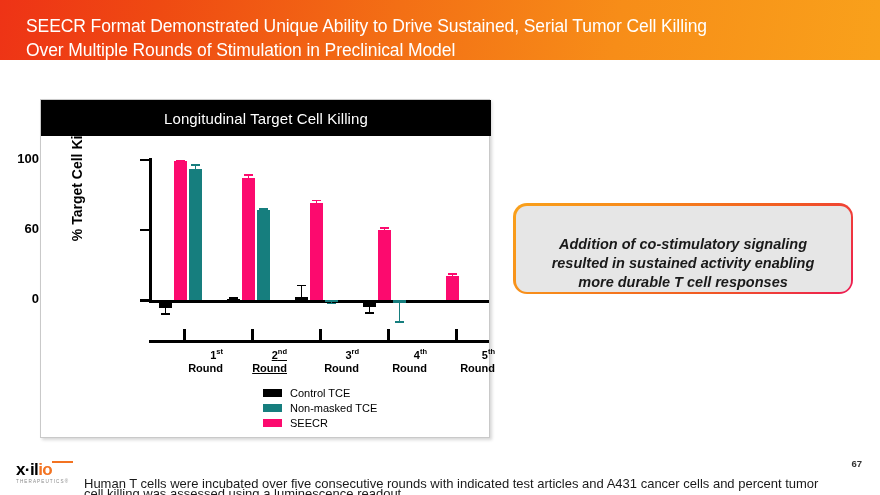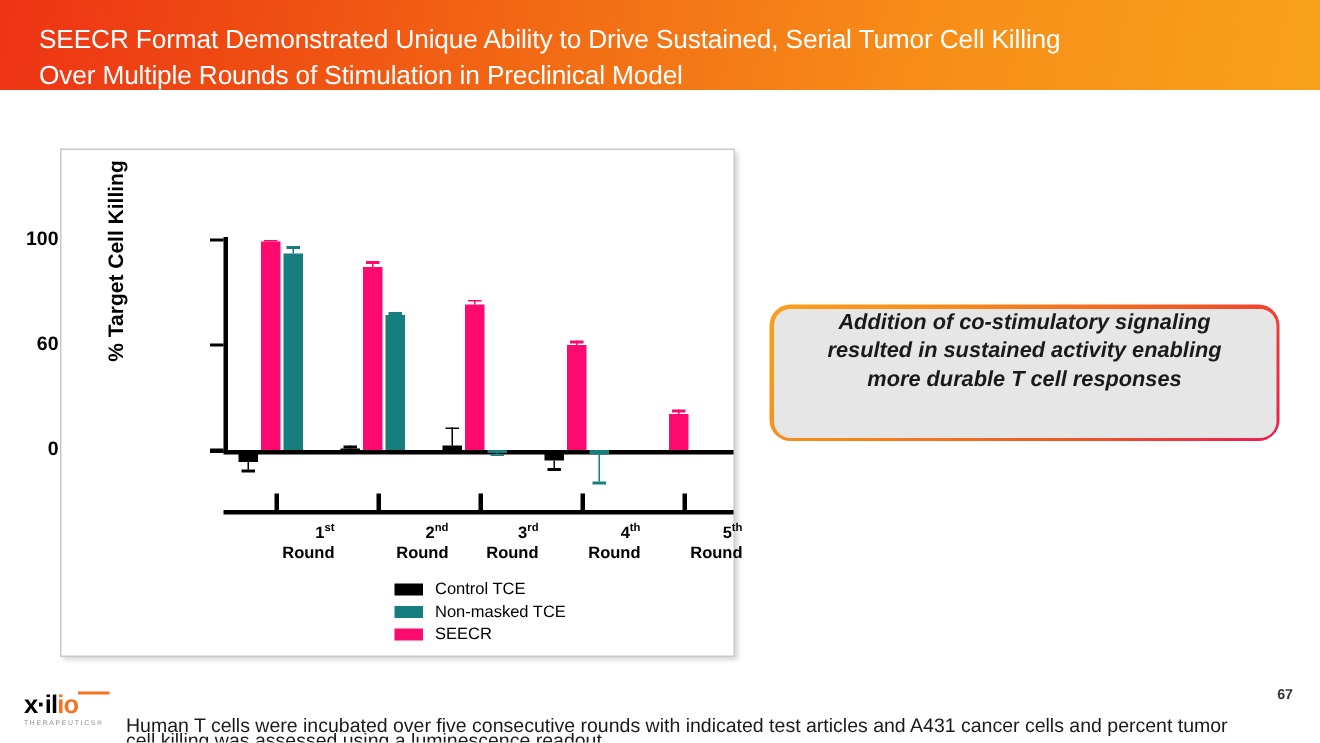--- a/index.html
+++ b/index.html
@@ -195,21 +195,21 @@
     padding: 2.5px;
     background: linear-gradient(135deg, #f9a11b 0%, #f7891a 30%, #f15a22 65%, #ed1b53 100%);
     box-sizing: border-box;
   }
   #callout-inner {
     width: 100%;
     height: 100%;
     border-radius: 11px;
     background: #e6e6e6;
     display: flex;
-    align-items: flex-start;
+    align-items: flex-end;
     justify-content: center;
     box-sizing: border-box;
   }
   #callout-text {
     font-size: 14.5px;
     font-weight: bold;
     font-style: italic;
     color: #1a1a1a;
     text-align: center;
     line-height: 19px;
@@ -265,40 +265,41 @@
 </style>
 </head>
 <body>
 
 <div id="header-banner">
   <div id="header-title">SEECR Format Demonstrated Unique Ability to Drive Sustained, Serial Tumor Cell Killing
 Over Multiple Rounds of Stimulation in Preclinical Model</div>
 </div>
 
 <div id="chart-panel">
+  <div id="chart-title-bar">Longitudinal Target Cell Killing</div>
 
   <div id="plot-area">
     <div id="y-axis-title">% Target Cell Killing</div>
     <div id="y-axis-line"></div>
     <div id="x-axis-line"></div>
     <div id="x-axis-tickline"></div>
 
     <div id="ticks-y">
         <div class="y-tick" style="top: 163px;"></div>
         <div class="y-label" style="top: 155px;">0</div>
         <div class="y-tick" style="top: 92.75px;"></div>
         <div class="y-label" style="top: 84.75px;">60</div>
         <div class="y-tick" style="top: 22.5px;"></div>
         <div class="y-label" style="top: 14.5px; text-align: right;">100</div>
       </div>
     <div id="ticks-x">
         <div class="x-tick" style="left: 142px;"></div>
         <div class="x-label" style="left: 106px;">1<sup>st</sup><br>Round</div>
         <div class="x-tick" style="left: 210px;"></div>
-        <div class="x-label" style="left: 182px;">2<sup>nd</sup><br>Round</div>
+        <div class="x-label" style="left: 170px; text-decoration: underline;">2<sup>nd</sup><br>Round</div>
         <div class="x-tick" style="left: 278px;"></div>
         <div class="x-label" style="left: 242px;">3<sup>rd</sup><br>Round</div>
         <div class="x-tick" style="left: 346px;"></div>
         <div class="x-label" style="left: 310px;">4<sup>th</sup><br>Round</div>
         <div class="x-tick" style="left: 414px;"></div>
         <div class="x-label" style="left: 378px;">5<sup>th</sup><br>Round</div>
       </div>
     <div id="bars-layer">
         <div class="bar" style="left: 118px; top: 164px; height: 8.43px; background: rgb(0, 0, 0);"></div>
         <div class="errbar-stem" style="left: 123.7px; top: 172.43px; height: 4.9175px; background: rgb(0, 0, 0);"></div>

